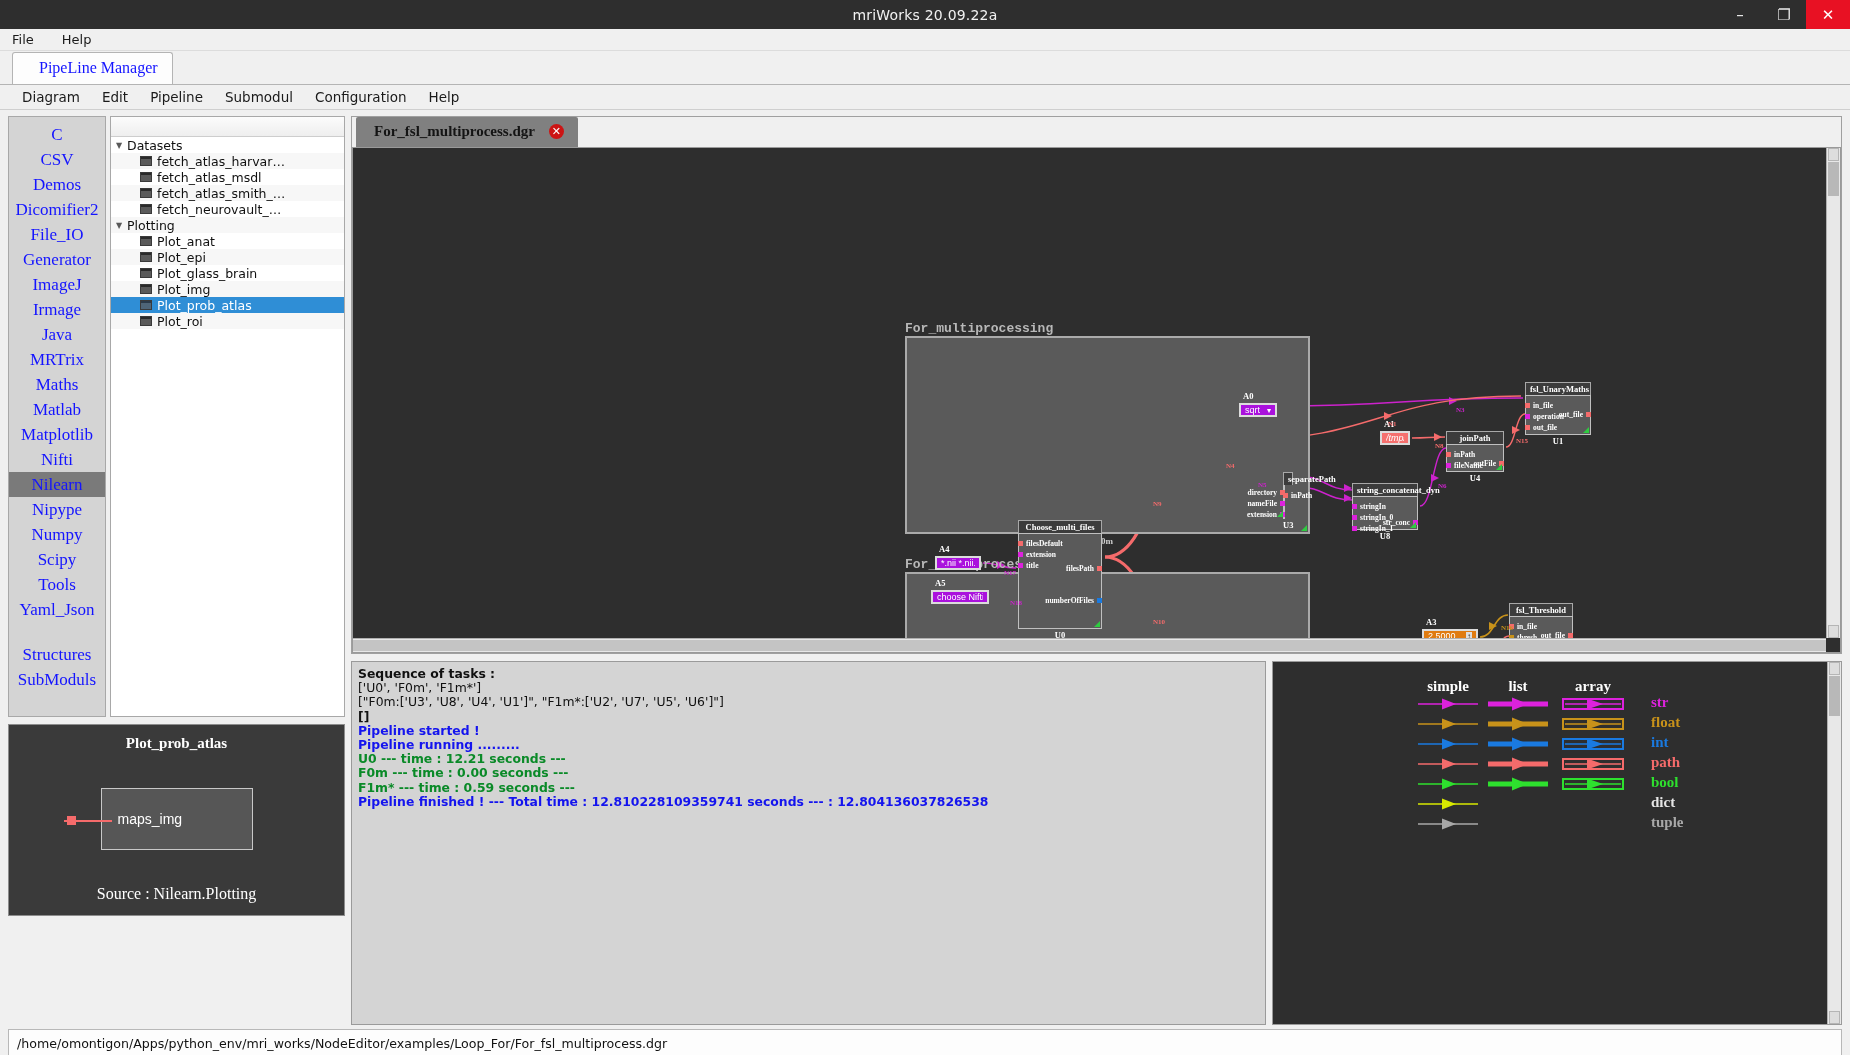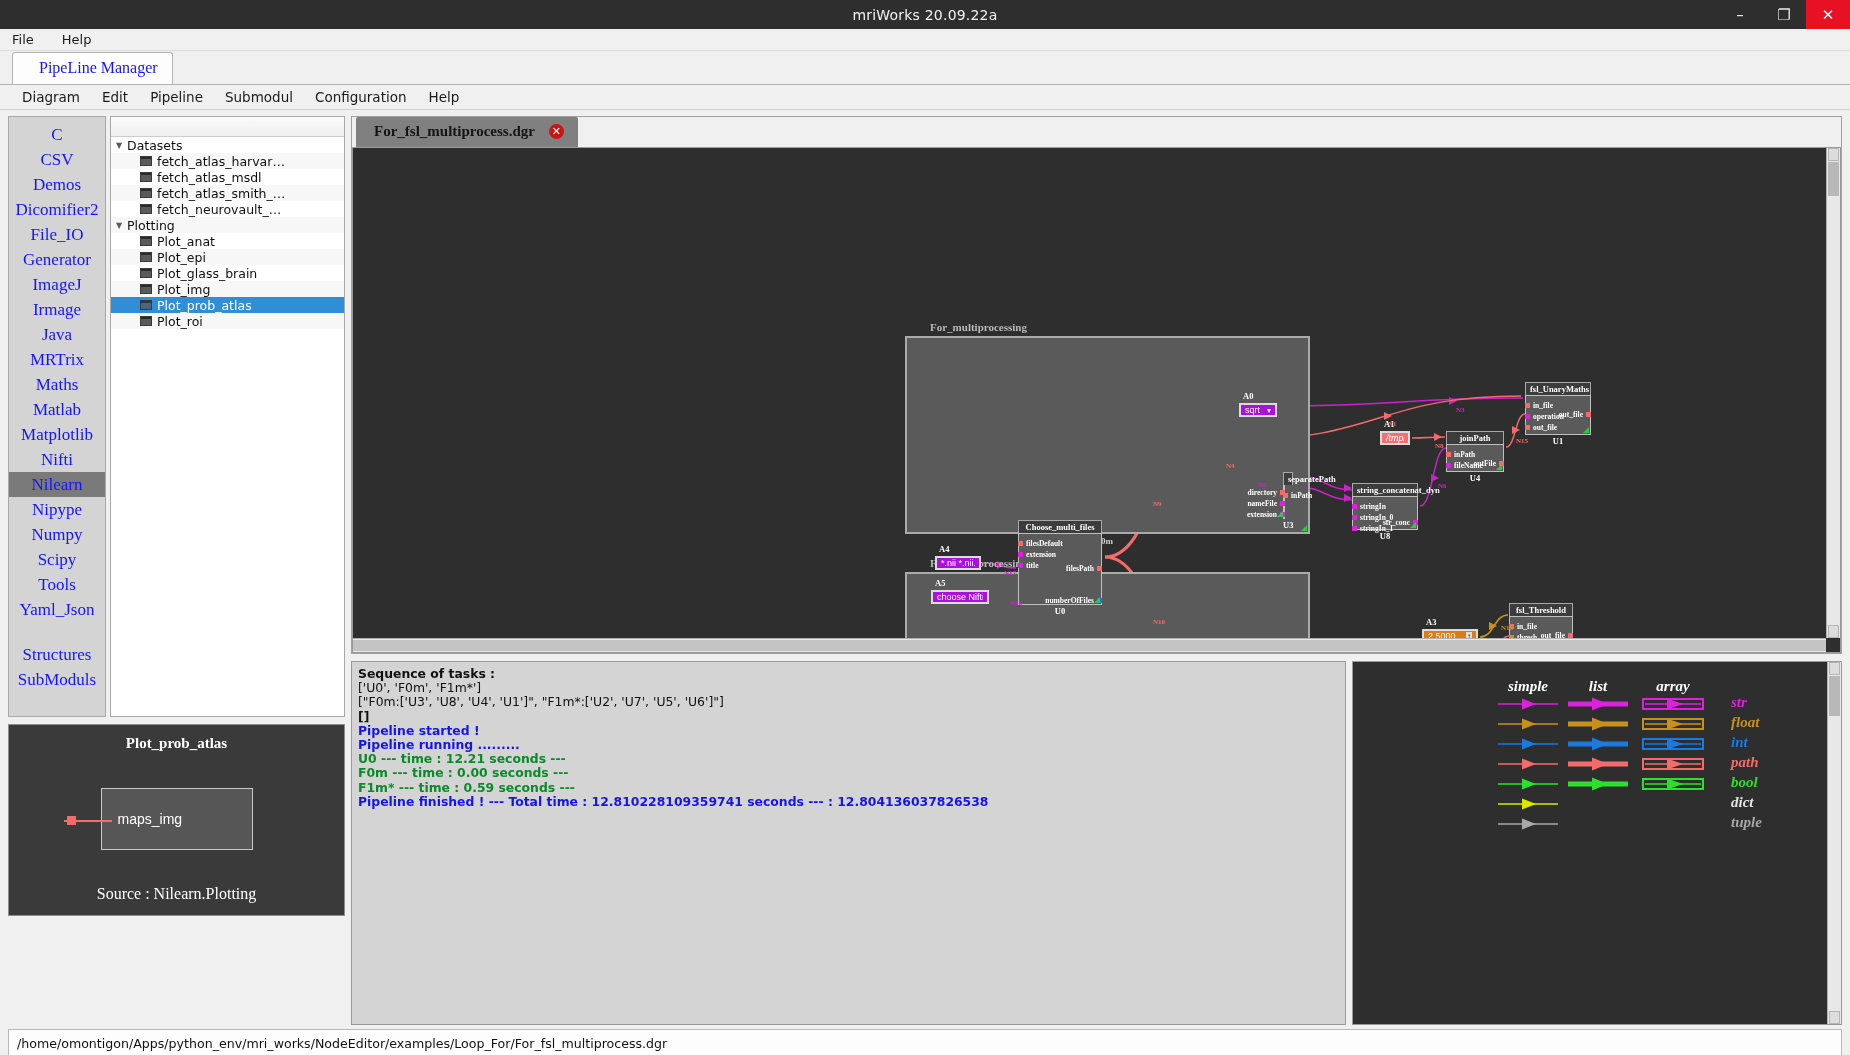--- a/index.html
+++ b/index.html
@@ -113,21 +113,21 @@
   .vs-arrow { position:absolute; left:1px; right:1px; height:13px; background:#ddd; border:1px solid #b5b5b5;}
   .hscroll { position:absolute; left:0; right:14px; bottom:0; height:14px; background:#e8e8e8; border-top:1px solid #b0b0b0;}
   .hscroll .thumb { position:absolute; left:0; top:1px; bottom:1px; width:100%; background:#c4c4c4;}
   
   #bottomrow { flex:1; display:flex; gap:6px; }
   #console {
     flex:1; background:#d4d4d4; border:1px solid #9a9a9a; padding:5px 6px;
     font-family:"DejaVu Sans", sans-serif; font-size:12.4px; line-height:14.2px; overflow:hidden;
   }
   #console .ln { white-space:pre; }
-  #legend { width:490px; background:#2e2e2e; border:1px solid #9a9a9a; position:relative; display:flex;font-style:italic; }
+  #legend { width:570px; background:#2e2e2e; border:1px solid #9a9a9a; position:relative; display:flex; }
   #legend-inner { flex:1; padding:8px 0 0 0; }
   #legend-head { display:flex; font-family:"Liberation Serif", serif; color:#fff; font-size:15px; font-weight:bold; }
   .lh { text-align:center; }
   .lrow { display:flex; align-items:center; height:17px; }
   .lcell { display:flex; align-items:center; justify-content:center; }
   .lname { font-family:"Liberation Serif", serif; font-size:15px; font-weight:bold; padding-left:10px; }
   
   #statusbar {
     height:28px; background:#fdfdfd; border-top:1px solid #cfcfcf;
     display:flex; align-items:center; padding-left:8px; font-size:12.6px; color:#121212;
@@ -147,22 +147,22 @@
   }
   .prt { position:absolute; font-family:"Liberation Serif", serif; font-weight:bold; font-size:7.5px; color:#fff; white-space:nowrap; }
   .prt .dot { position:absolute; width:5px; height:5px; top:2px; }
   .prt.inp { left:7px; } .prt.inp .dot { left:-8px; }
   .prt.outp { right:7px; } .prt.outp .dot { right:-8px; }
   .grn { position:absolute; right:1px; bottom:1px; width:0; height:0;
      border-left:6px solid transparent; border-bottom:6px solid #2ecc40; }
   .alabel { position:absolute; font-family:"Liberation Serif", serif; font-weight:bold;
      font-size:8.5px; color:#fff; }
   .gbox { position:absolute; background:#5a5a5a; border:2px solid #aaa; }
-  .gbox-title { position:absolute; font-family:Liberation Serif, serif; font-weight:bold;
-     font-size:11px; color:#b8b8b8;margin-left:25px; }
+  .gbox-title { position:absolute; font-family:Liberation Mono, monospace; font-weight:bold;
+     font-size:13px; color:#b8b8b8; }
   .gbox-foot { position:absolute; font-family:"Liberation Serif", serif; font-weight:bold;
      font-size:9px; color:#cfcfcf; }
   .widget { position:absolute; border:2px solid #dcdcdc; display:flex; align-items:center;
      font-size:9px; color:#fff; font-family:"Liberation Sans", sans-serif; padding:0 4px; }
   .widget.purple { background:#aa11dd; }
   .widget.red { background:#f5706e; color:#fff; font-style:italic; }
   .widget.orange { background:#e07b10; }
   .edgelbl { position:absolute; font-family:"Liberation Serif",serif; font-size:7px; font-weight:bold; }
 </style>
 </head>
@@ -344,21 +344,21 @@
         <div id="graph-items">
             <div class="gbox-title" style="left: 552px; top: 173px;">For_multiprocessing</div>
             <div class="gbox" style="left: 552px; top: 188px; width: 405px; height: 198px;">
               <div class="grn"></div>
             </div>
             <div class="gbox-foot" style="left: 742.5px; top: 388px;">F0m</div>
             <div class="gbox-title" style="left: 552px; top: 409px;">For_multiprocessing</div>
             <div class="gbox" style="left: 552px; top: 424px; width: 405px; height: 198px;"></div>
             <div class="gnode" style="left: 665px; top: 372px; width: 84px;">
               <div class="ttl">Choose_multi_files</div>
-              <div class="bdy" style="height: 72px;">
+              <div class="bdy" style="height: 96px;">
                 <div class="prt inp" style="top: 5px;"><span class="dot" style="background: rgb(245, 107, 107);"></span><span>filesDefault</span></div>
                 <div class="prt inp" style="top: 16px;"><span class="dot" style="background: rgb(221, 34, 221);"></span><span>extension</span></div>
                 <div class="prt inp" style="top: 27px;"><span class="dot" style="background: rgb(221, 34, 221);"></span><span>title</span></div>
                 <div class="prt outp" style="top: 30px;"><span>filesPath</span><span class="dot" style="background: rgb(245, 107, 107);"></span></div>
                 <div class="prt outp" style="top: 62px;"><span>numberOfFiles</span><span class="dot" style="background: rgb(26, 122, 224);"></span></div>
                 <div class="grn"></div>
               </div>
               <div class="uid">U0</div>
             </div>
             <div class="gnode" style="left: 882px; top: 324px; width: 50px; padding-left: 48px;">

